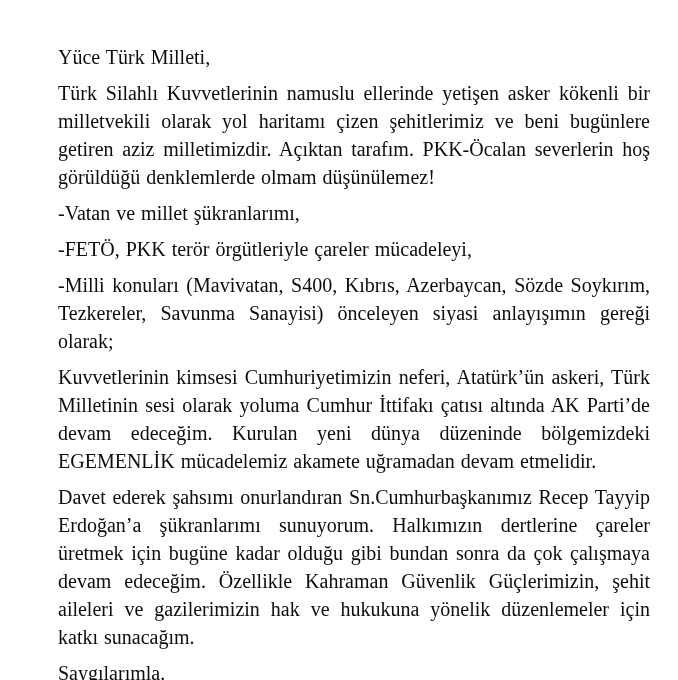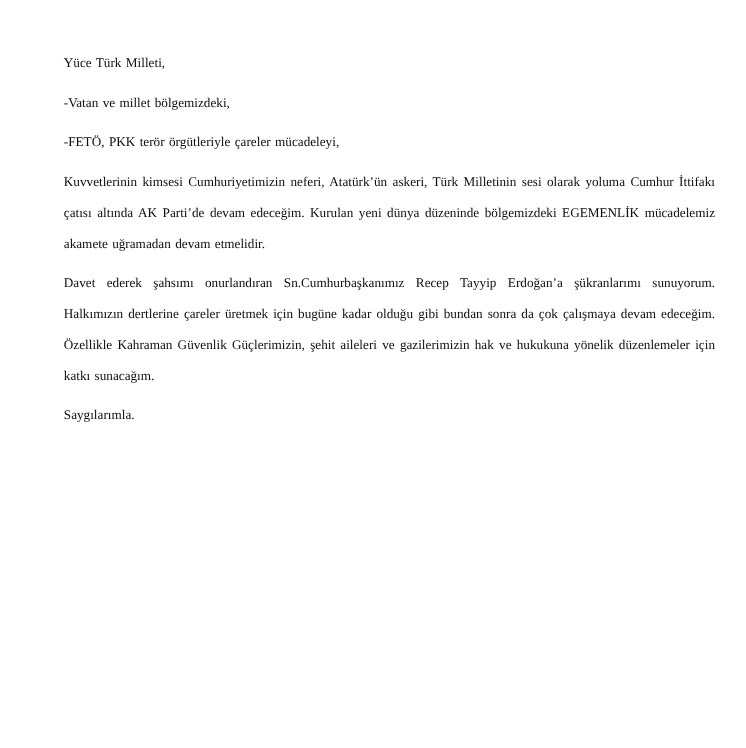--- a/index.html
+++ b/index.html
@@ -12,34 +12,36 @@
     height: 680px;
     overflow: hidden;
   }
   .page {
     box-sizing: border-box;
     width: 678px;
     height: 568px;
     padding: 43px 28px 0 58px;
     background: #ffffff;
     font-family: "Liberation Serif", "DejaVu Serif", serif;
-    font-size: 12px;
+    font-size: 20px;
     line-height: 28px;
     color: #0d0d0d;
   }
   .para {
     margin: 0 0 8px 0;
     text-align: justify;
     text-justify: inter-word;
     word-spacing: 1px;
   }
 </style>
 </head>
 <body>
 
 <main class="page">
   <p class="para">Yüce Türk Milleti,</p>
-  <p class="para">-Vatan ve millet bölgemizdeki,</p>
+  <p class="para">Türk Silahlı Kuvvetlerinin namuslu ellerinde yetişen asker kökenli bir milletvekili olarak yol haritamı çizen şehitlerimiz ve beni bugünlere getiren aziz milletimizdir. Açıktan tarafım. PKK-Öcalan severlerin hoş görüldüğü denklemlerde olmam düşünülemez!</p>
+  <p class="para">-Vatan ve millet şükranlarımı,</p>
   <p class="para">-FETÖ, PKK terör örgütleriyle çareler mücadeleyi,</p>
+  <p class="para">-Milli konuları (Mavivatan, S400, Kıbrıs, Azerbaycan, Sözde Soykırım, Tezkereler, Savunma Sanayisi) önceleyen siyasi anlayışımın gereği olarak;</p>
   <p class="para">Kuvvetlerinin kimsesi Cumhuriyetimizin neferi, Atatürk’ün askeri, Türk Milletinin sesi olarak yoluma Cumhur İttifakı çatısı altında AK Parti’de devam edeceğim. Kurulan yeni dünya düzeninde bölgemizdeki EGEMENLİK mücadelemiz akamete uğramadan devam etmelidir.</p>
   <p class="para">Davet ederek şahsımı onurlandıran Sn.Cumhurbaşkanımız Recep Tayyip Erdoğan’a şükranlarımı sunuyorum. Halkımızın dertlerine çareler üretmek için bugüne kadar olduğu gibi bundan sonra da çok çalışmaya devam edeceğim. Özellikle Kahraman Güvenlik Güçlerimizin, şehit aileleri ve gazilerimizin hak ve hukukuna yönelik düzenlemeler için katkı sunacağım.</p>
   <p class="para">Saygılarımla.</p>
 </main>
 
 </body></html>

